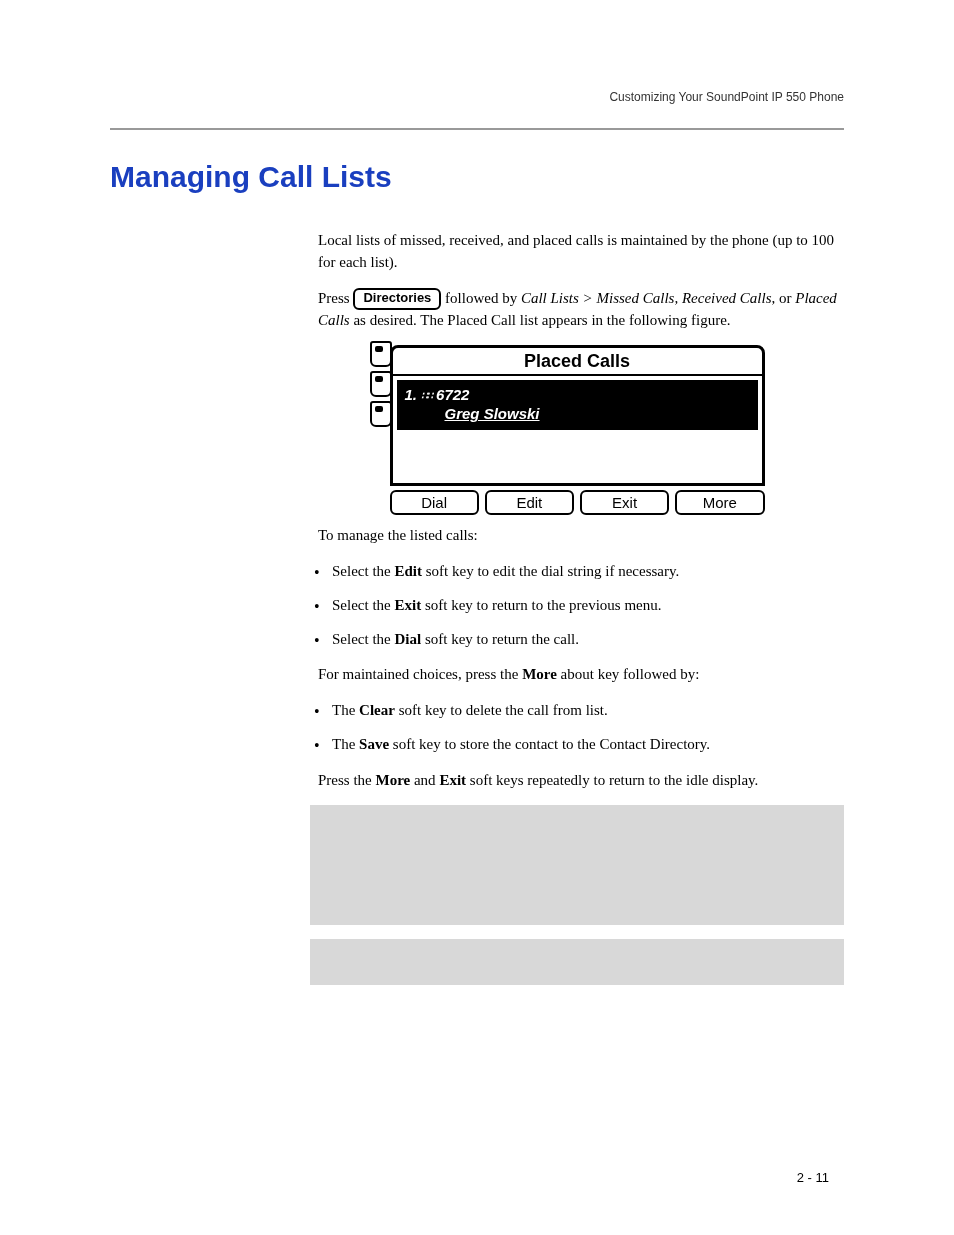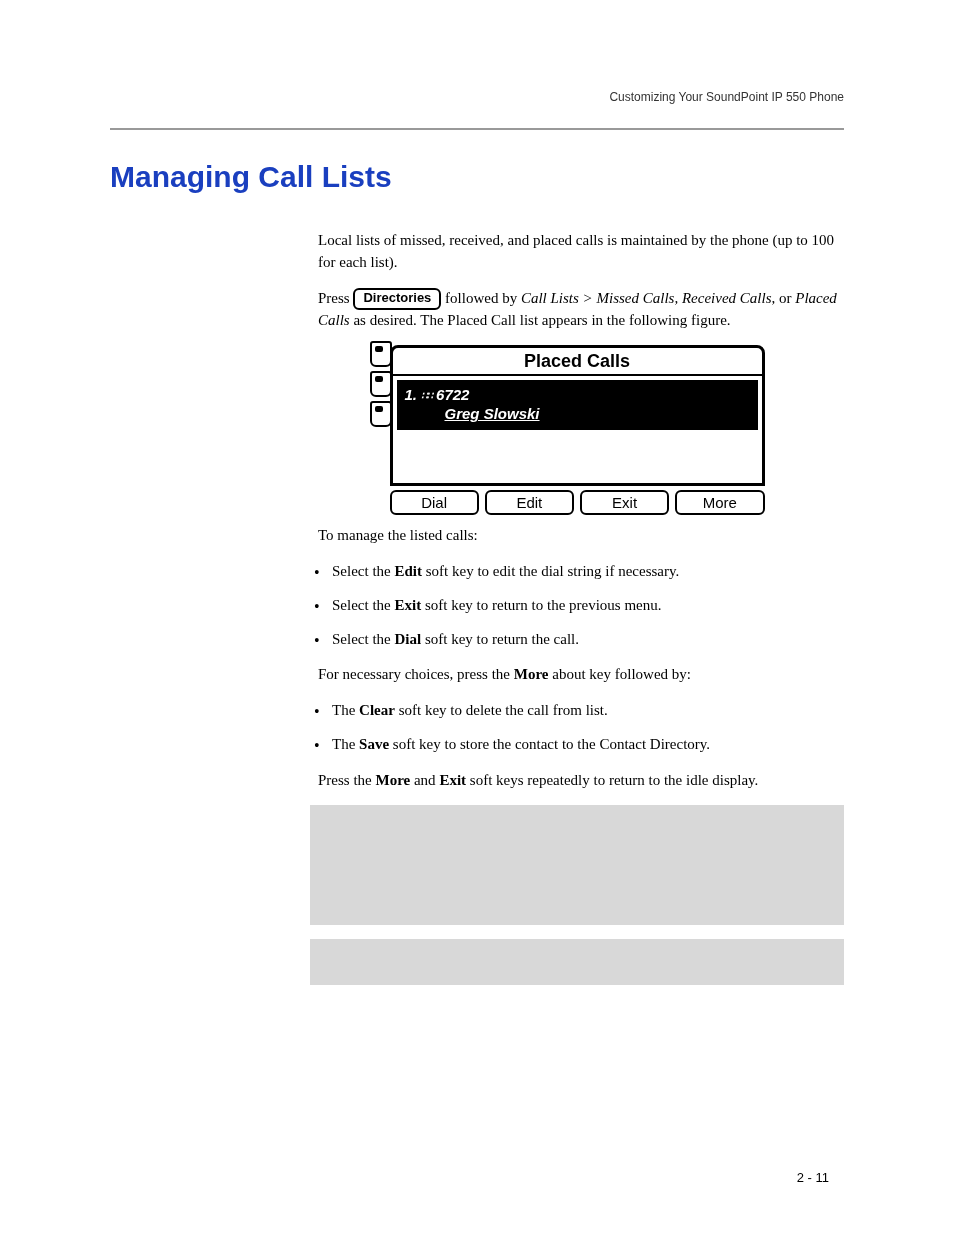--- a/index.html
+++ b/index.html
@@ -231,21 +231,21 @@
       </li>
       <li>
         <span>Select the </span><span class="bold">Exit</span><span> soft key to return to the previous menu.</span>
       </li>
       <li>
         <span>Select the </span><span class="bold">Dial</span><span> soft key to return the call.</span>
       </li>
     </ul>
 
     <p>
-      <span>For necessary choices, press the </span><span class="bold">More</span><span> about key followed by:</span>
+      <span>For maintained choices, press the </span><span class="bold">More</span><span> about key followed by:</span>
     </p>
 
     <ul class="bullets">
       <li>
         <span>The </span><span class="bold">Clear</span><span> soft key to delete the call from list.</span>
       </li>
       <li>
         <span>The </span><span class="bold">Save</span><span> soft key to store the contact to the Contact Directory.</span>
       </li>
     </ul>

